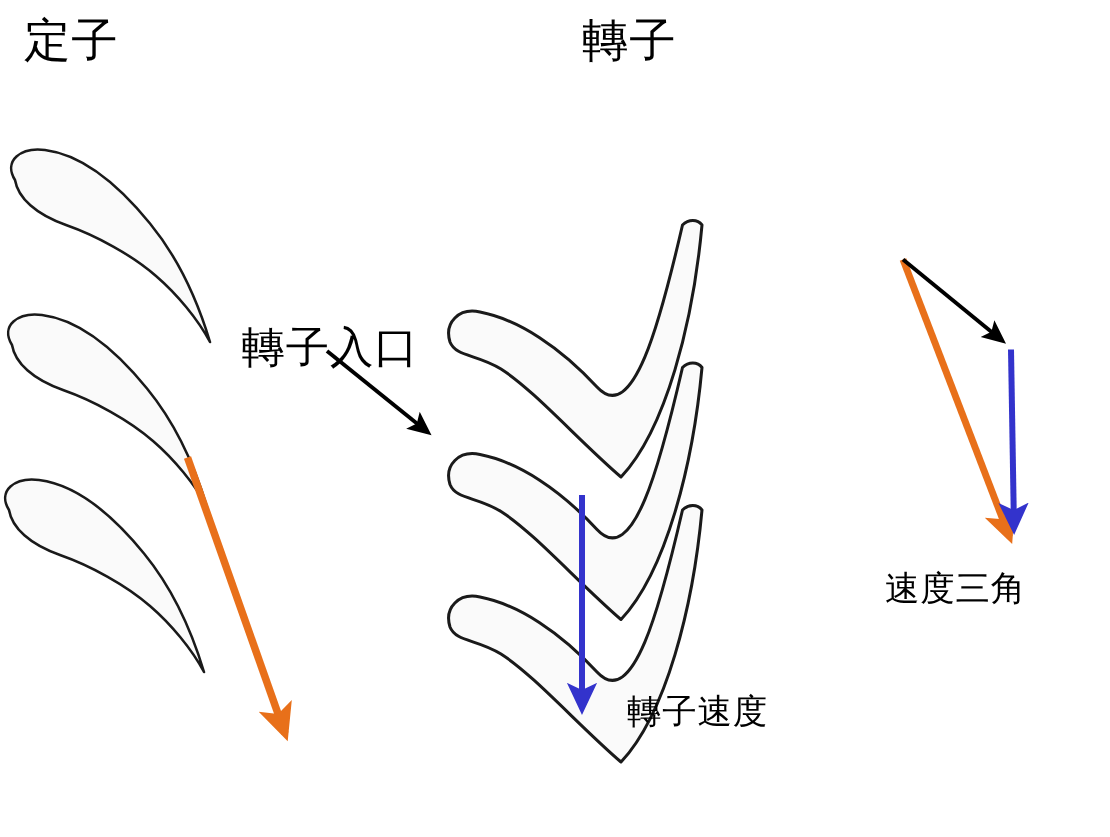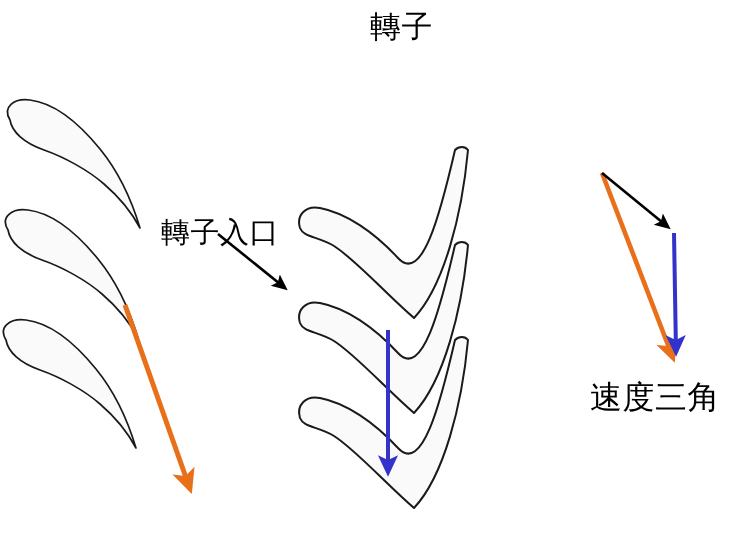--- a/index.html
+++ b/index.html
@@ -31,29 +31,29 @@
     color: #000000;
     font-family: "Liberation Serif", "DejaVu Serif", serif;
     white-space: pre;
     line-height: 1.12;
     letter-spacing: 0.5px;
   }
   .label-lg {
     font-size: 31px;
   }
   .label-md {
-    font-size: 32px;
+    font-size: 23px;
   }
   .label-block {
     font-size: 29px;
     line-height: 1.22;
     text-align: center;
   }
   #label-stator-title   { left: 16px;  top: 10px;  }
-  #label-rotor-title    { left: 370px; top: 10px;  }
+  #label-rotor-title    { left: 388px; top: 10px;  }
   #label-rel-velocity   { left: 161px; top: 144px; }
   #label-stator-exit    { left: 142px; top: 500px; }
   #label-rotor-speed    { left: 418px; top: 462px; }
   #label-vel-triangle   { left: 590px; top: 380px; }
 </style>
 </head>
 <body>
 
 <div id="stage">
 
@@ -124,24 +124,26 @@
 
     <g>
       <line x1="602" y1="173" x2="673" y2="358" stroke="#E8701A" stroke-width="4.6" marker-end="url(#arrow-orange)"></line>
 
       <line x1="602" y1="173" x2="668" y2="227" stroke="#000000" stroke-width="2.6" marker-end="url(#arrow-black)"></line>
 
       <line x1="674" y1="233" x2="676" y2="352" stroke="#3333CC" stroke-width="4" marker-end="url(#arrow-blue)"></line>
     </g>
   </svg>
 
+  <div class="label label-lg" id="label-stator-title">定子</div>
 
   <div class="label label-lg" id="label-rotor-title">轉子</div>
 
   <div class="label label-block" id="label-rel-velocity">
     <div>轉子入口</div>
   </div>
 
 
+  <div class="label label-md" id="label-rotor-speed">轉子速度</div>
 
   <div class="label label-md" id="label-vel-triangle">速度三角</div>
 
 </div>
 
 </body></html>

